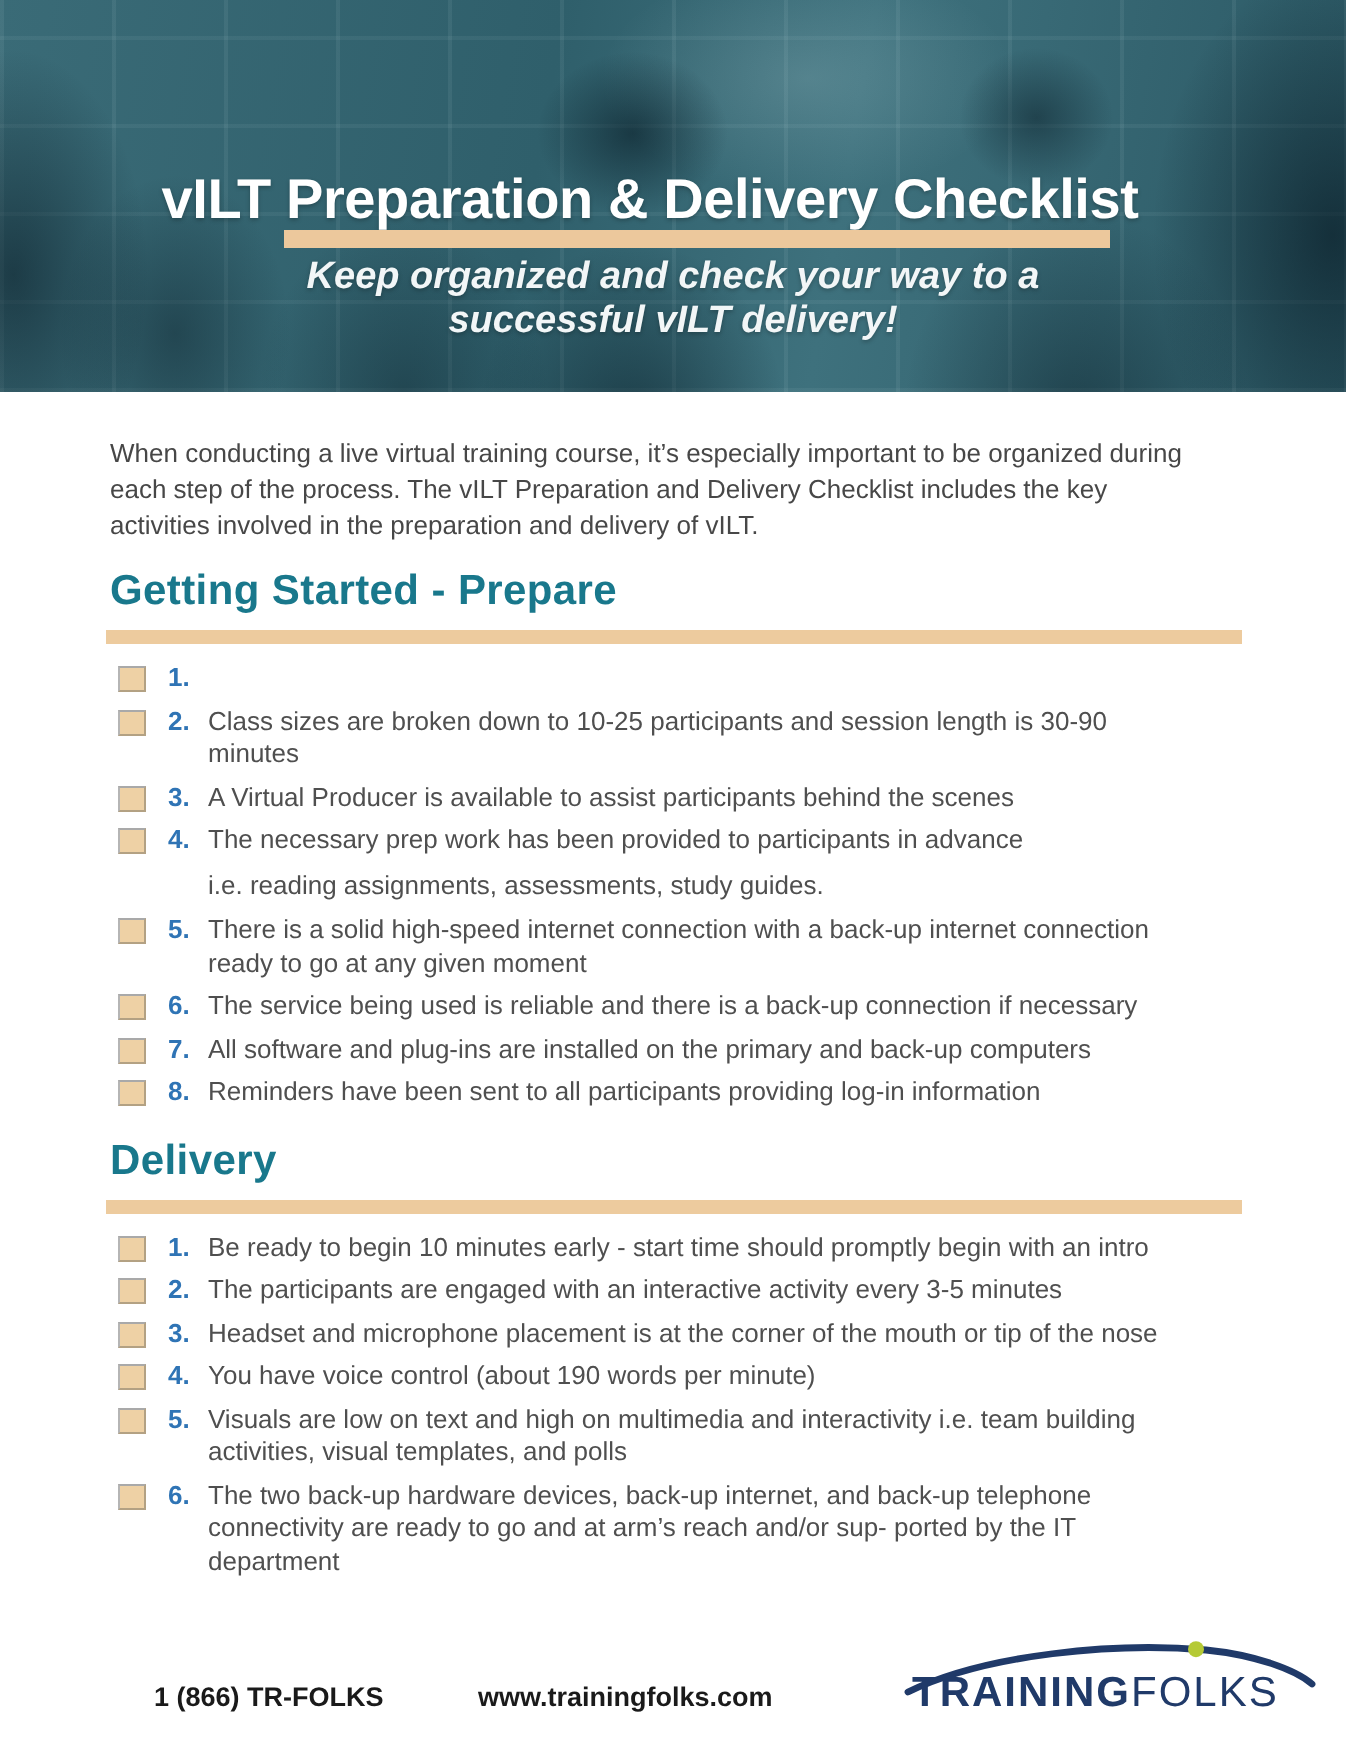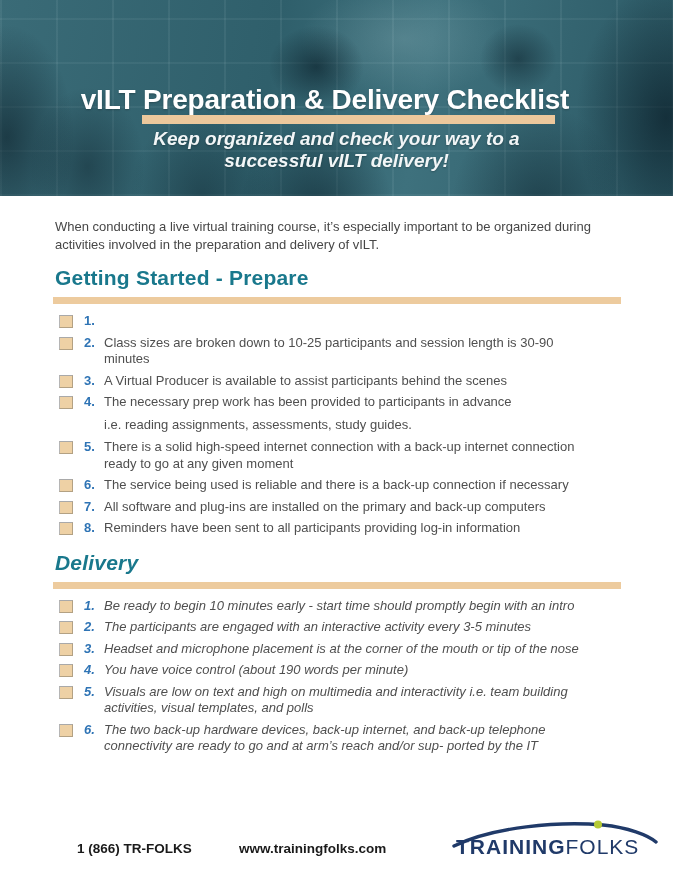--- a/index.html
+++ b/index.html
@@ -119,20 +119,21 @@
   <div class="header-title">vILT Preparation &amp; Delivery Checklist</div>
   <div class="header-bar"></div>
   <div class="header-subtitle">
     <div>Keep organized and check your way to a</div>
     <div>successful vILT delivery!</div>
   </div>
 </div>
 
 <div class="intro">
   <div>When conducting a live virtual training course, it’s especially important to be organized during</div>
+  <div>each step of the process. The vILT Preparation and Delivery Checklist includes the key</div>
   <div>activities involved in the preparation and delivery of vILT.</div>
 </div>
 
 <div>
   <div class="section-heading">Getting Started - Prepare</div>
   <div class="section-bar"></div>
 
   <div class="checklist">
 
     <div class="check-item">
@@ -195,21 +196,21 @@
       <div class="checkbox"></div>
       <div class="item-num">8.</div>
       <div class="item-lines">
         <div>Reminders have been sent to all participants providing log-in information</div>
       </div>
     </div>
 
   </div>
 </div>
 
-<div style="margin-top:14px;font-style:italic;">
+<div style="margin-top:14px;">
   <div class="section-heading">Delivery</div>
   <div class="section-bar"></div>
 
   <div class="checklist">
 
     <div class="check-item">
       <div class="checkbox"></div>
       <div class="item-num">1.</div>
       <div class="item-lines">
         <div>Be ready to begin 10 minutes early - start time should promptly begin with an intro</div>
@@ -248,20 +249,21 @@
         <div>activities, visual templates, and polls</div>
       </div>
     </div>
 
     <div class="check-item">
       <div class="checkbox"></div>
       <div class="item-num">6.</div>
       <div class="item-lines">
         <div>The two back-up hardware devices, back-up internet, and back-up telephone</div>
         <div>connectivity are ready to go and at arm’s reach and/or sup- ported by the IT</div>
+        <div>department</div>
       </div>
     </div>
 
   </div>
 </div>
 
 <div class="footer">
   <div class="footer-phone">1 (866) TR-FOLKS</div>
   <a class="footer-site" href="#">www.trainingfolks.com</a>
 

